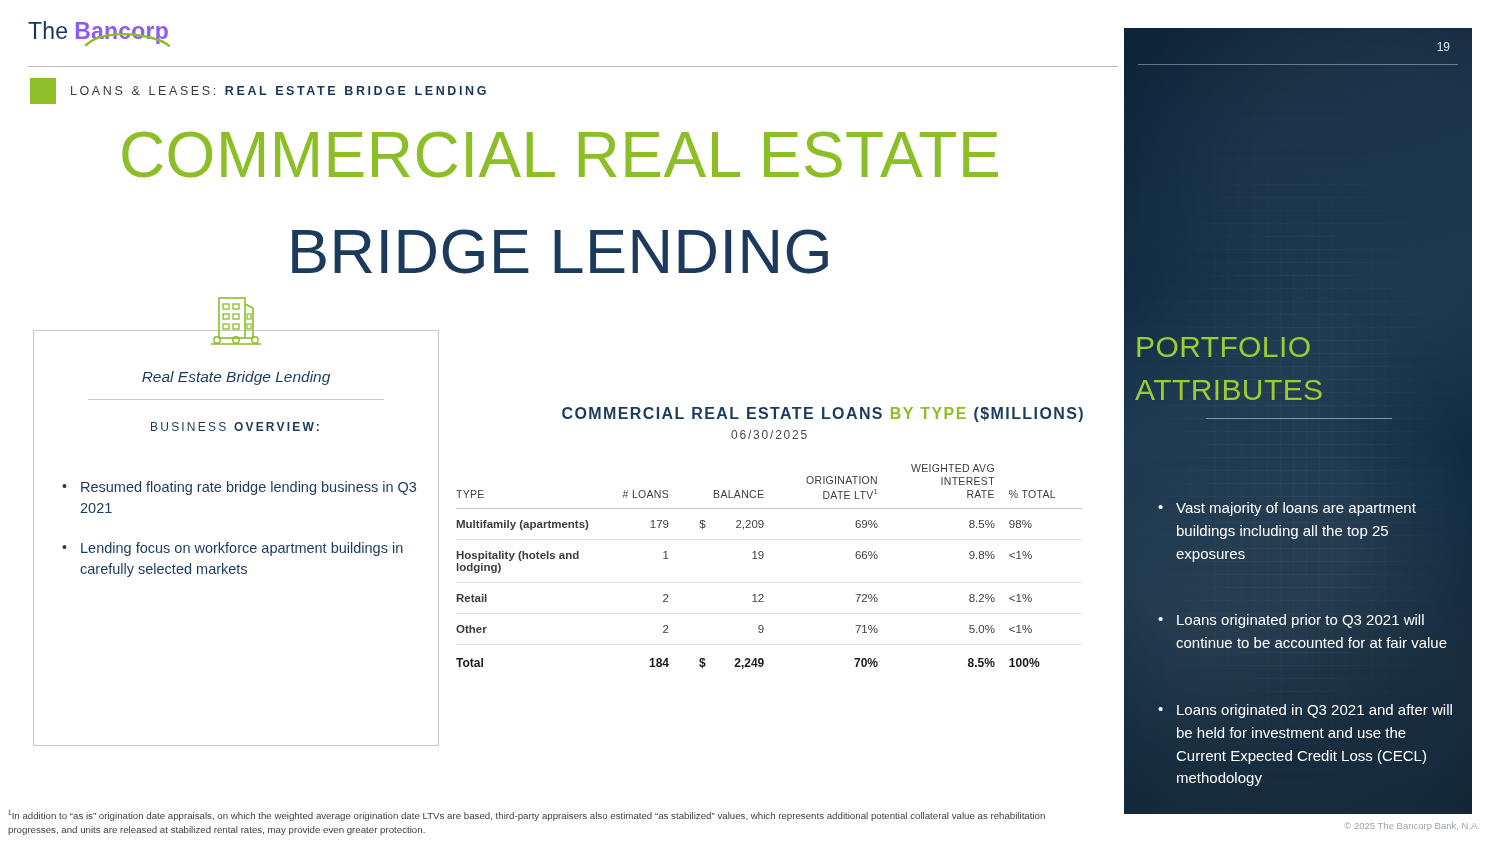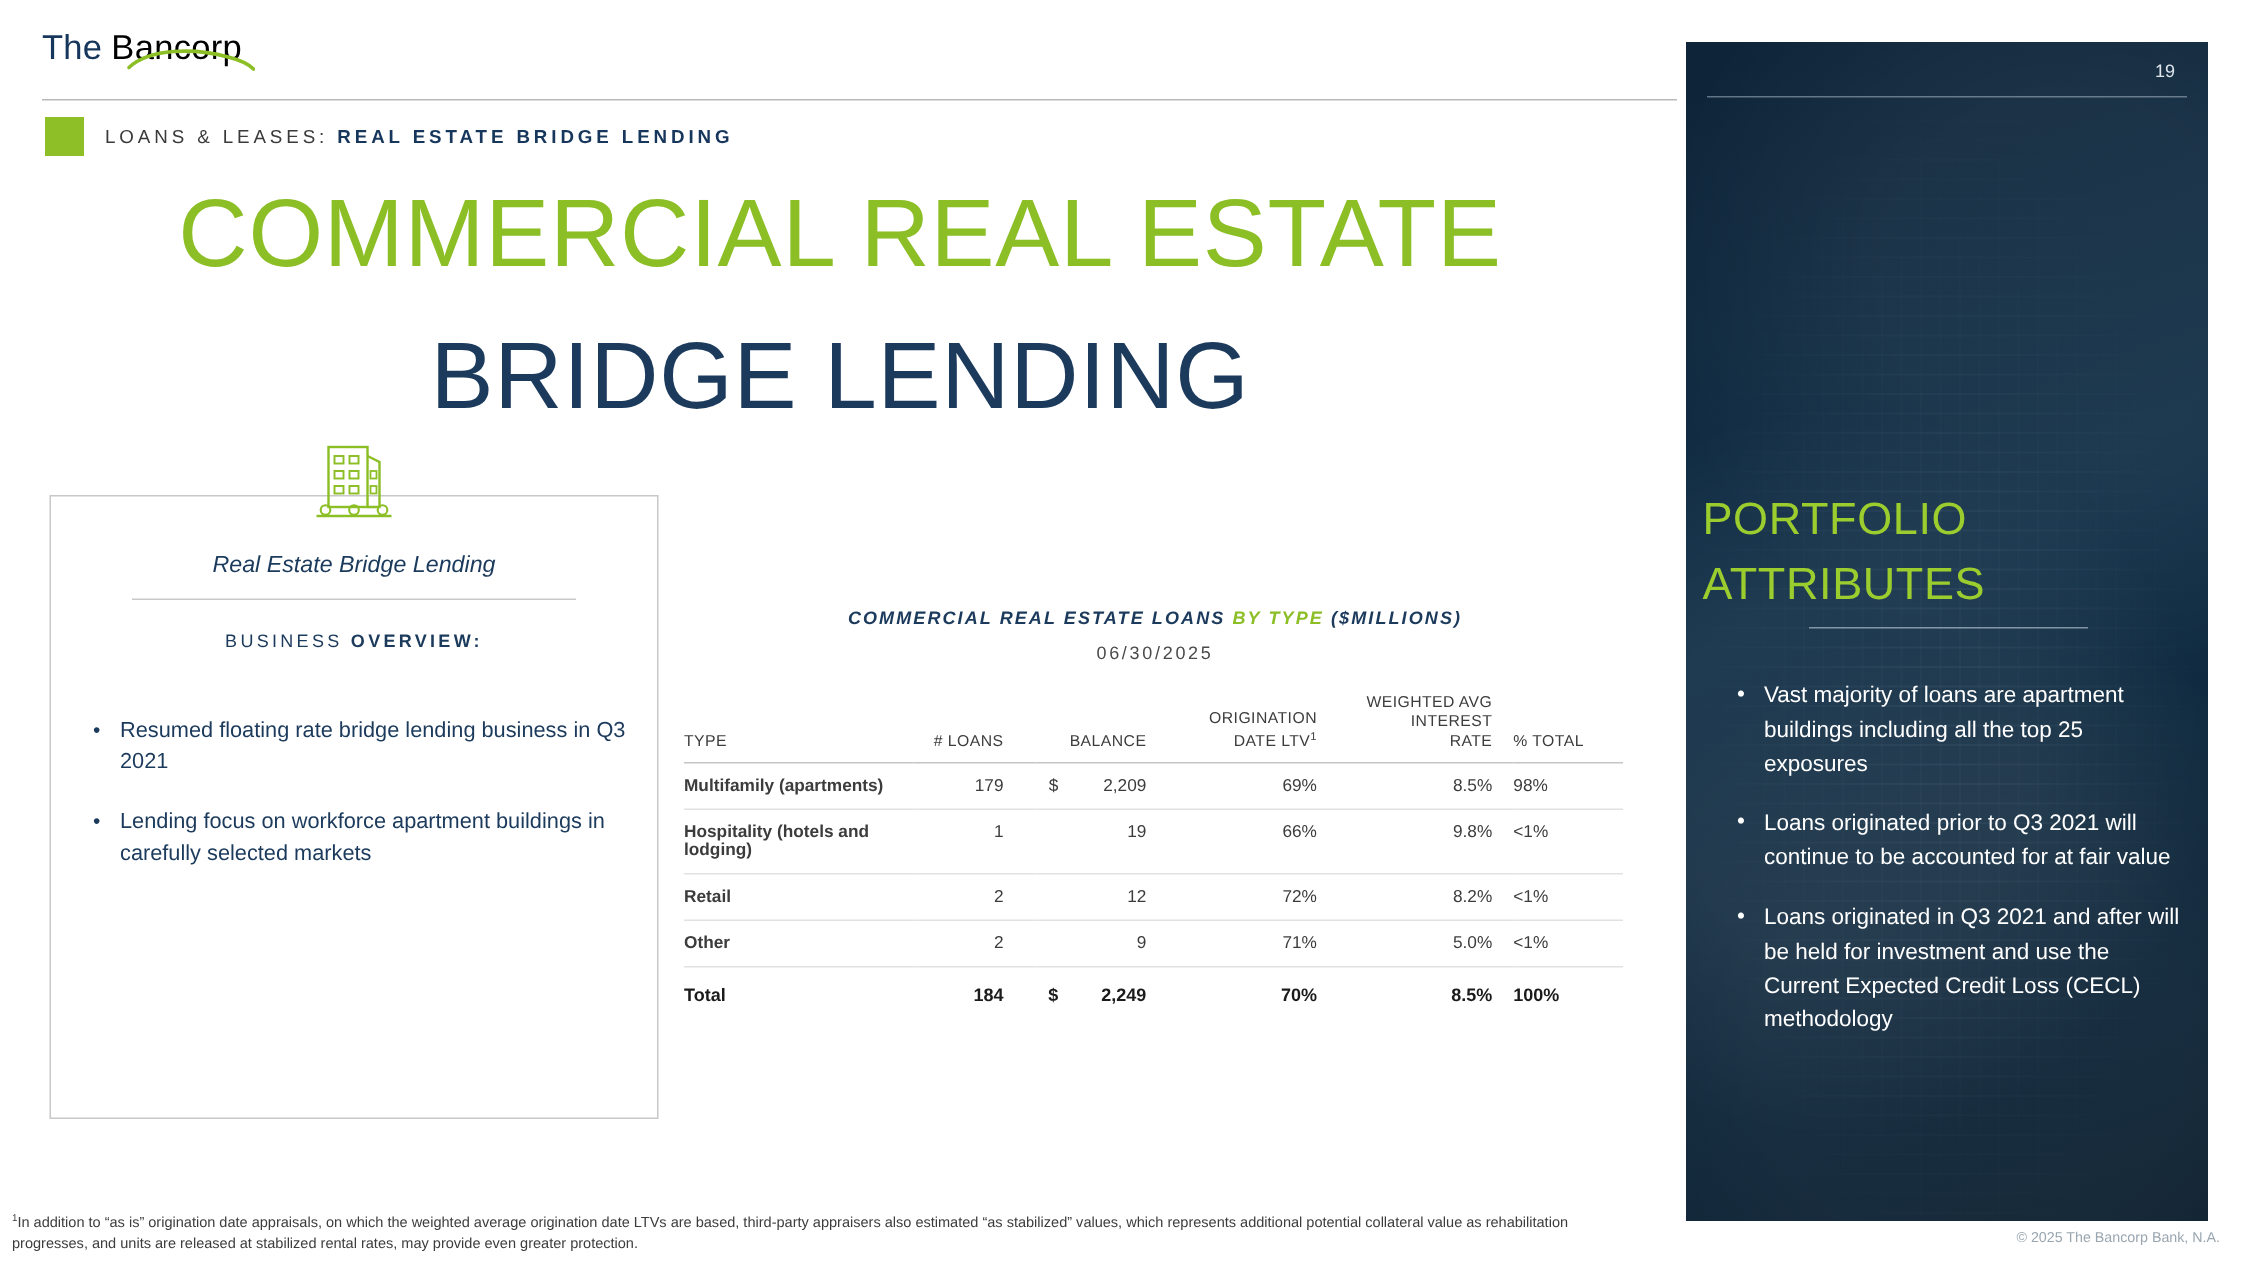--- a/index.html
+++ b/index.html
@@ -13,21 +13,21 @@
   .slide { position: absolute; inset: 0; }
 
   
   .logo { position: absolute; left: 28px; top: 18px; }
   .logo-the {
     font-family: "Liberation Sans", sans-serif;
     font-size: 23px; color: #16365c; font-weight: 400; letter-spacing: .2px;
   }
   .logo-bancorp {
     font-family: "Liberation Sans", sans-serif;
-    font-size: 23px; color: #000000; font-weight: 400; letter-spacing: .2px;
+    font-size: 23px; color: #8b5cf6; font-weight: 700; letter-spacing: .2px;
   }
   .logo-row { display: flex; align-items: baseline; gap: 6px; }
   .logo-swoosh {
     position: absolute; left: 56px; top: 14px; width: 86px; height: 16px;
     overflow: hidden; pointer-events: none;
   }
 
   
   .header-rule {
     position: absolute; left: 28px; top: 66px; width: 1090px; height: 1px;
@@ -75,22 +75,22 @@
   .bullets li {
     list-style: none; position: relative; padding-left: 22px;
     font-size: 14.5px; line-height: 1.48; color: #1b3a5c; margin-bottom: 18px;
   }
   .bullets li:before {
     content: "•"; position: absolute; left: 4px; top: -1px; font-size: 14px; color: #1b3a5c;
   }
 
   
   .tbl-title {
-    position: absolute; left: 455px; top: 405px; width: 630px; text-align: center;
-    font-size: 12px; font-weight: 700; letter-spacing: 1.4px; color: #1b3a5c; font-style: italic;
+    position: absolute; left: 455px; top: 405px; width: 630px; text-align: right;
+    font-size: 16px; font-weight: 700; letter-spacing: 1.4px; color: #1b3a5c;
   }
   .tbl-title .green { color: #8cbe26; }
   .tbl-title .norm { font-weight: 700; letter-spacing: 1.4px; }
   .tbl-date {
     position: absolute; left: 455px; top: 428px; width: 630px; text-align: center;
     font-size: 12px; letter-spacing: 1.8px; color: #4a4a4a;
   }
 
   table.loans {
     position: absolute; left: 456px; top: 462px; width: 626px;
@@ -152,21 +152,21 @@
     position: absolute; left: 0; top: 298px; width: 348px; text-align: left;
     font-size: 30px; color: #9ccd2e; line-height: 1.42; letter-spacing: .4px; margin-left: 11px;
   }
   .panel-rule {
     position: absolute; left: 82px; top: 390px; width: 186px; height: 1px;
     background: rgba(205,220,232,.55);
   }
   .panel-bullets { position: absolute; left: 26px; top: 425px; width: 306px; }
   .panel-bullets li {
     list-style: none; position: relative; padding-left: 26px;
-    color: #ffffff; font-size: 15px; line-height: 1.52; margin-bottom: 17px;
+    color: #ffffff; font-size: 15px; line-height: 1.52; margin-bottom: 17px; margin-top: 44px;
   }
   .panel-bullets li:before {
     content: "•"; position: absolute; left: 8px; top: -1px; font-size: 15px; color: #ffffff;
   }
 
   
   .footnote {
     position: absolute; left: 8px; top: 808px; width: 1090px;
     font-size: 9.7px; color: #3c3c3c; line-height: 1.45;
   }

